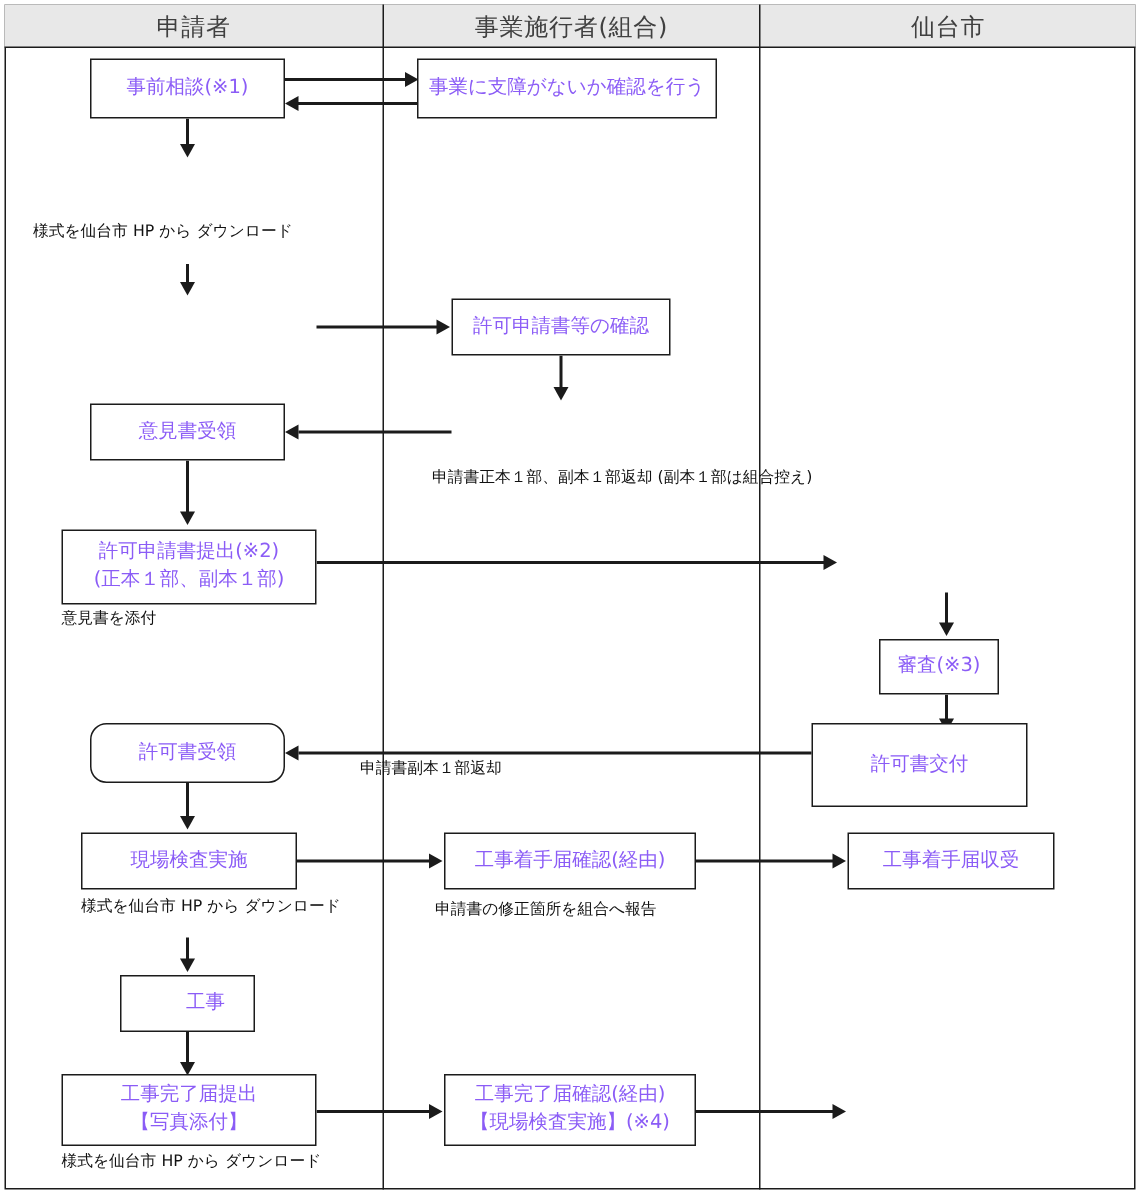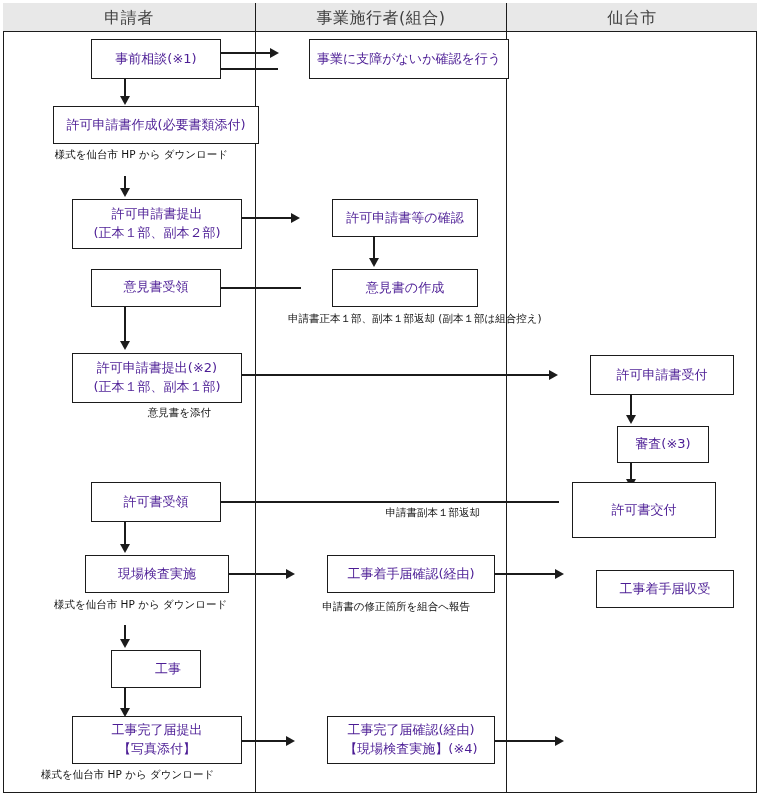--- a/index.html
+++ b/index.html
@@ -67,33 +67,32 @@
     position: absolute;
     box-sizing: border-box;
     border: 1.4px solid #1b1b1b;
     background: #ffffff;
     display: flex;
     align-items: center;
     justify-content: center;
     text-align: center;
     font-size: 13px;
     line-height: 1.45;
-    color: #4c1d95;
+    color: #8b5cf6;
     z-index: 5;
-    margin-left: 31px;
   }
   .node .ln { display: block; white-space: nowrap; }
 
   
   .note {
     position: absolute;
     font-size: 10.5px;
     line-height: 1.35;
     color: #111111;
-    text-align: right;
+    text-align: left;
     white-space: nowrap;
     z-index: 4;
   }
 
   
   .ln-h, .ln-v {
     position: absolute;
     background: #1b1b1b;
     z-index: 3;
   }
@@ -150,58 +149,42 @@
 
   <div class="ln-h" style="left:190px; top:52px;  width:82px;"></div>
   <div class="arrow right" style="left:270px; top:48px;"></div>
 
   <div class="ln-h" style="left:198px; top:68px;  width:80px;"></div>
   <div class="arrow left" style="left:190px; top:64px;"></div>
 
   <div class="ln-v" style="left:124px; top:79px; height:19px;"></div>
   <div class="arrow down" style="left:120px; top:96px;"></div>
 
-  <div class="node" style="left:22px; top:106px; width:206px; height:38px;">
-    <div>
-        <span class="ln">許可申請書作成(必要書類添付)</span>
-      </div>
-  </div>
 
   <div class="note" style="left:22px; top:147px; width:206px;">
     <span class="ln">様式を仙台市 HP から</span>
     <span class="ln">ダウンロード</span>
   </div>
 
   <div class="ln-v" style="left:124px; top:176px; height:14px;"></div>
   <div class="arrow down" style="left:120px; top:188px;"></div>
 
-  <div class="node" style="left:41px; top:199px; width:170px; height:50px;">
-    <div>
-      <span class="ln">許可申請書提出</span>
-      <span class="ln">(正本１部、副本２部)</span>
-    </div>
-  </div>
 
   <div class="node" style="left:301px; top:199px; width:146px; height:38px;">
     <div>
         <span class="ln">許可申請書等の確認</span>
       </div>
   </div>
 
   <div class="ln-h" style="left:211px; top:217px; width:82px;"></div>
   <div class="arrow right" style="left:291px; top:213px;"></div>
 
   <div class="ln-v" style="left:373px; top:237px; height:23px;"></div>
   <div class="arrow down" style="left:369px; top:258px;"></div>
 
-  <div class="node" style="left:301px; top:269px; width:146px; height:38px;">
-    <div>
-        <span class="ln">意見書の作成</span>
-      </div>
-  </div>
 
   <div class="node" style="left:60px; top:269px; width:130px; height:38px;font-family:Liberation Mono, monospace;">
     <div>
         <span class="ln">意見書受領</span>
       </div>
   </div>
 
   <div class="ln-h" style="left:199px; top:287px; width:102px;"></div>
   <div class="arrow left" style="left:190px; top:283px;"></div>
 
@@ -217,48 +200,43 @@
     <div>
       <span class="ln">許可申請書提出(※2)</span>
       <span class="ln">(正本１部、副本１部)</span>
     </div>
   </div>
 
   <div class="note" style="left:41px; top:405px; width:170px;">
     <span class="ln">意見書を添付</span>
   </div>
 
-  <div class="node" style="left:559px; top:355px; width:144px; height:40px;">
-    <div>
-        <span class="ln">許可申請書受付</span>
-      </div>
-  </div>
 
   <div class="ln-h" style="left:211px; top:374px; width:340px;"></div>
   <div class="arrow right" style="left:549px; top:370px;"></div>
 
   <div class="ln-v" style="left:630px; top:395px; height:22px;"></div>
   <div class="arrow down" style="left:626px; top:415px;"></div>
 
-  <div class="node" style="left:586px; top:426px; width:92px; height:37px;">
+  <div class="node" style="left:586px; top:426px; width:80px; height:37px;">
     <div>
         <span class="ln">審査(※3)</span>
       </div>
   </div>
 
   <div class="ln-v" style="left:630px; top:463px; height:18px;"></div>
   <div class="arrow down" style="left:626px; top:479px;"></div>
 
   <div class="node" style="left:541px; top:482px; width:144px; height:56px;align-items:center;">
     <div>
         <span class="ln">許可書交付</span>
       </div>
   </div>
 
-  <div class="node" style="left:60px; top:482px; width:130px; height:40px;">
+  <div class="node" style="left:60px; top:482px; width:130px; height:40px;border-radius:11px;">
     <div>
         <span class="ln">許可書受領</span>
       </div>
   </div>
 
   <div class="ln-h" style="left:199px; top:501px; width:360px;"></div>
   <div class="arrow left" style="left:190px; top:497px;"></div>
 
   <div class="note" style="left:240px; top:505px; width:240px;">
     <span class="ln">申請書副本１部返却</span>
@@ -272,21 +250,21 @@
         <span class="ln">現場検査実施</span>
       </div>
   </div>
 
   <div class="node" style="left:296px; top:555px; width:168px; height:38px;">
     <div>
         <span class="ln">工事着手届確認(経由)</span>
       </div>
   </div>
 
-  <div class="node" style="left:565px; top:570px; width:138px; height:38px;">
+  <div class="node" style="left:565px; top:555px; width:138px; height:38px;">
     <div>
         <span class="ln">工事着手届収受</span>
       </div>
   </div>
 
   <div class="ln-h" style="left:198px; top:573px; width:90px;"></div>
   <div class="arrow right" style="left:286px; top:569px;"></div>
 
   <div class="ln-h" style="left:464px; top:573px; width:93px;"></div>
   <div class="arrow right" style="left:555px; top:569px;"></div>

